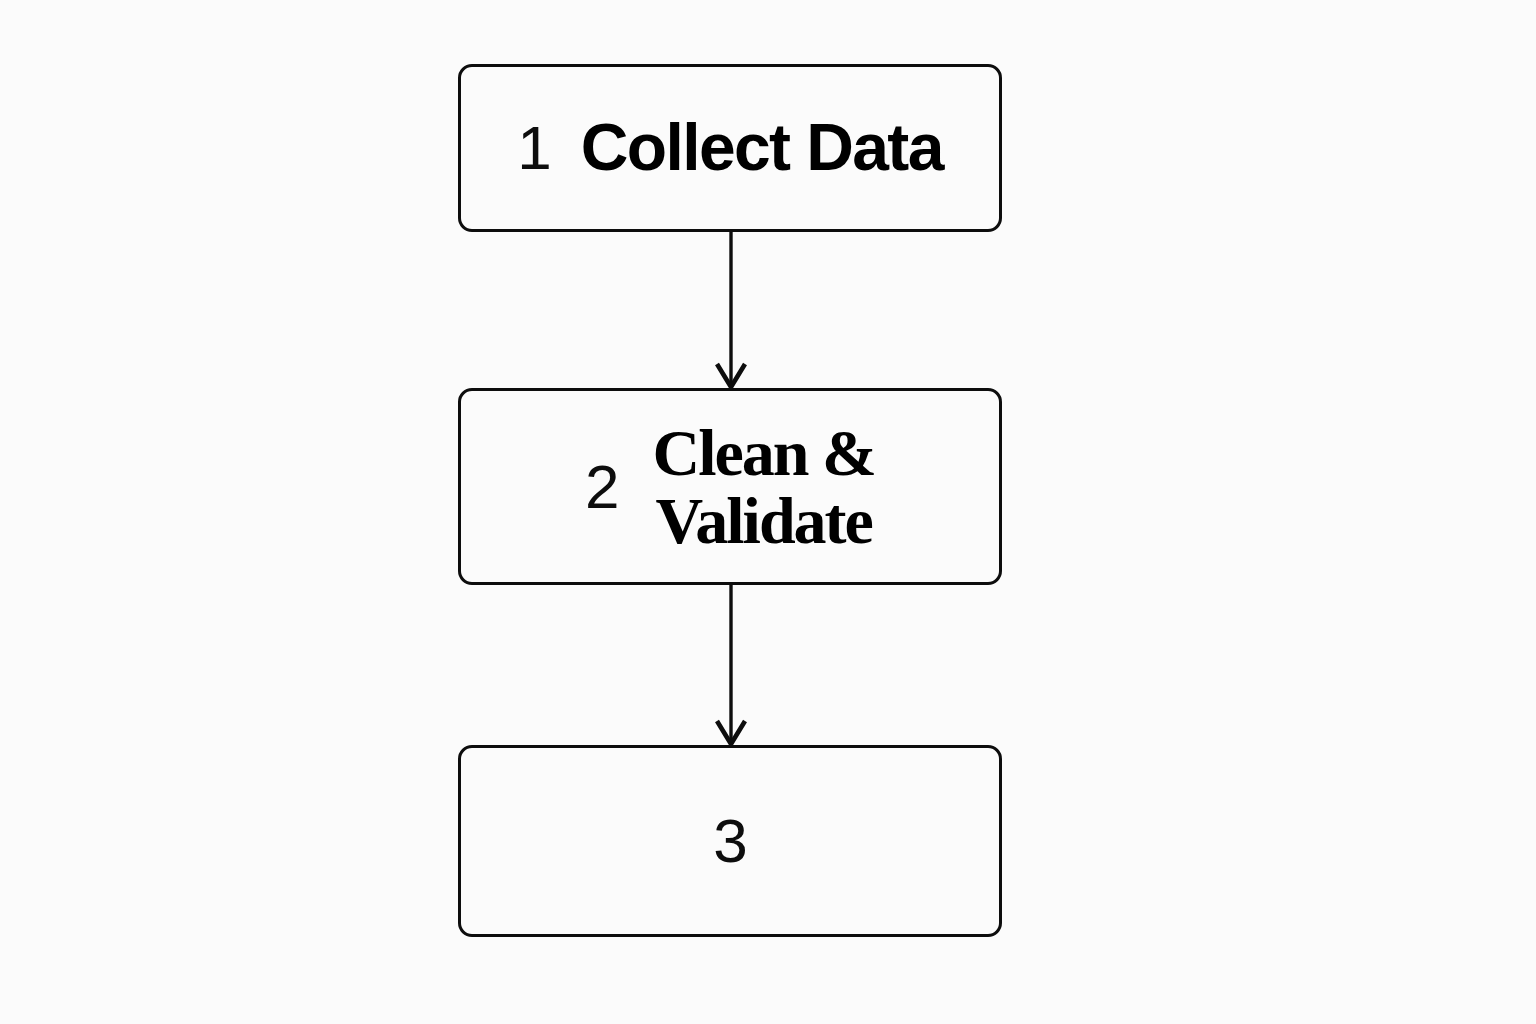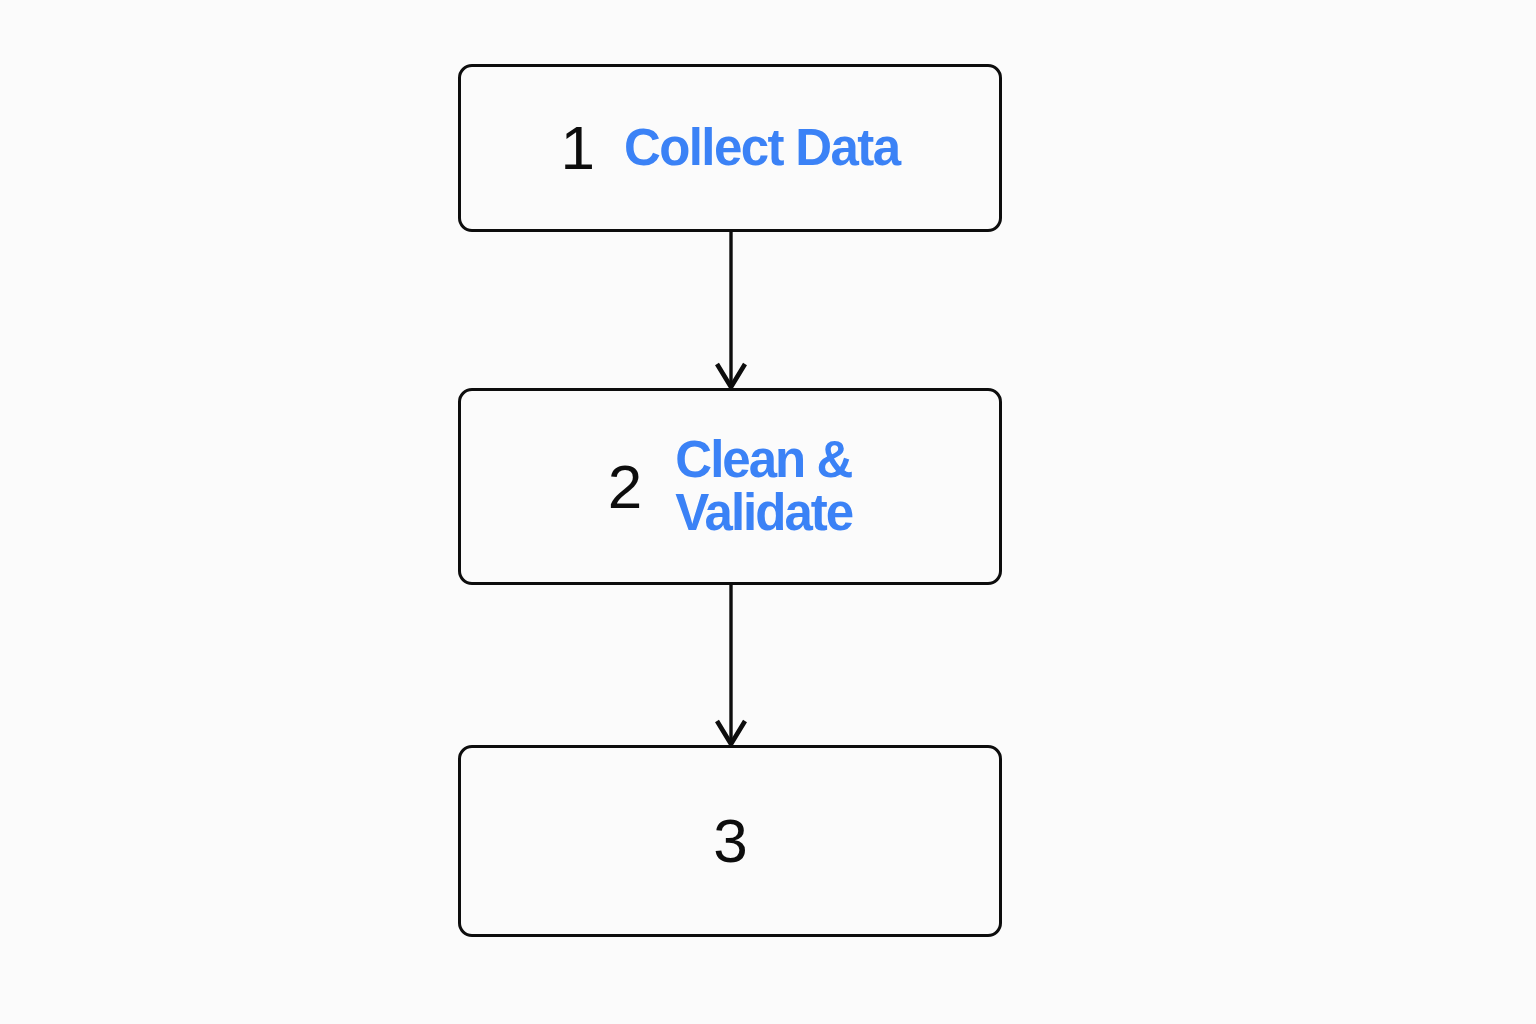--- a/index.html
+++ b/index.html
@@ -47,41 +47,41 @@
   .node-number {
     font-size: 62px;
     font-weight: 400;
     color: #0d0d0d;
     line-height: 1;
     letter-spacing: -1px;
     flex: 0 0 auto;
   }
 
   .node-label {
-    font-size: 51px;
+    font-size: 66px;
     font-weight: 700;
-    color: #3b82f6;
+    color: #000000;
     line-height: 1.03;
     letter-spacing: -1.6px;
-    text-align: left;
+    text-align: center;
     flex: 0 0 auto;
     white-space: pre-line;
   }
 
   
   #node-1 { top: 64px;  height: 168px; }
   #node-2 { top: 388px; height: 197px; }
   #node-3 { top: 745px; height: 192px; }
 
   #node-1 .node-inner { gap: 30px; }
   #node-2 .node-inner { gap: 34px; }
   #node-3 .node-inner { gap: 30px; }
 
   #node-2 .node-label,
-  #node-3 .node-label { letter-spacing: -2px; }
+  #node-3 .node-label { letter-spacing: -2px; font-family: Liberation Serif, serif; }
 
   
   .connector {
     position: absolute;
     left: 0;
     top: 0;
     width: 1536px;
     height: 1024px;
     z-index: 1;
     pointer-events: none;

